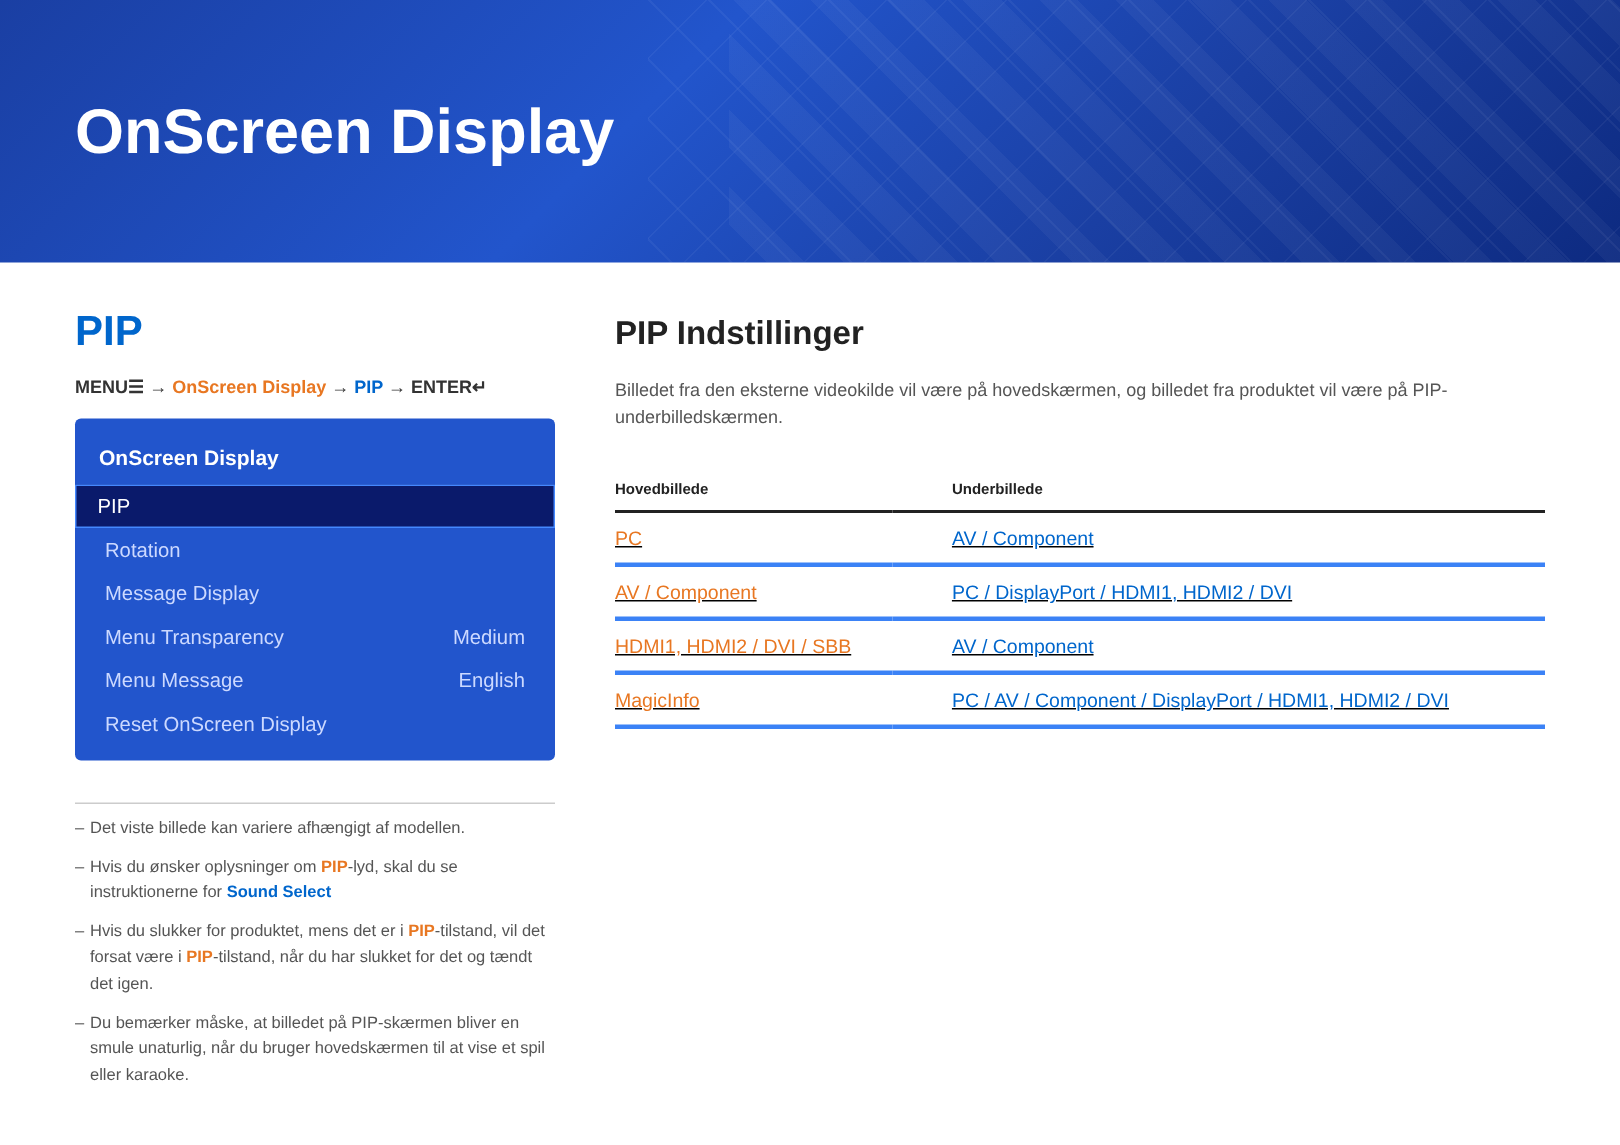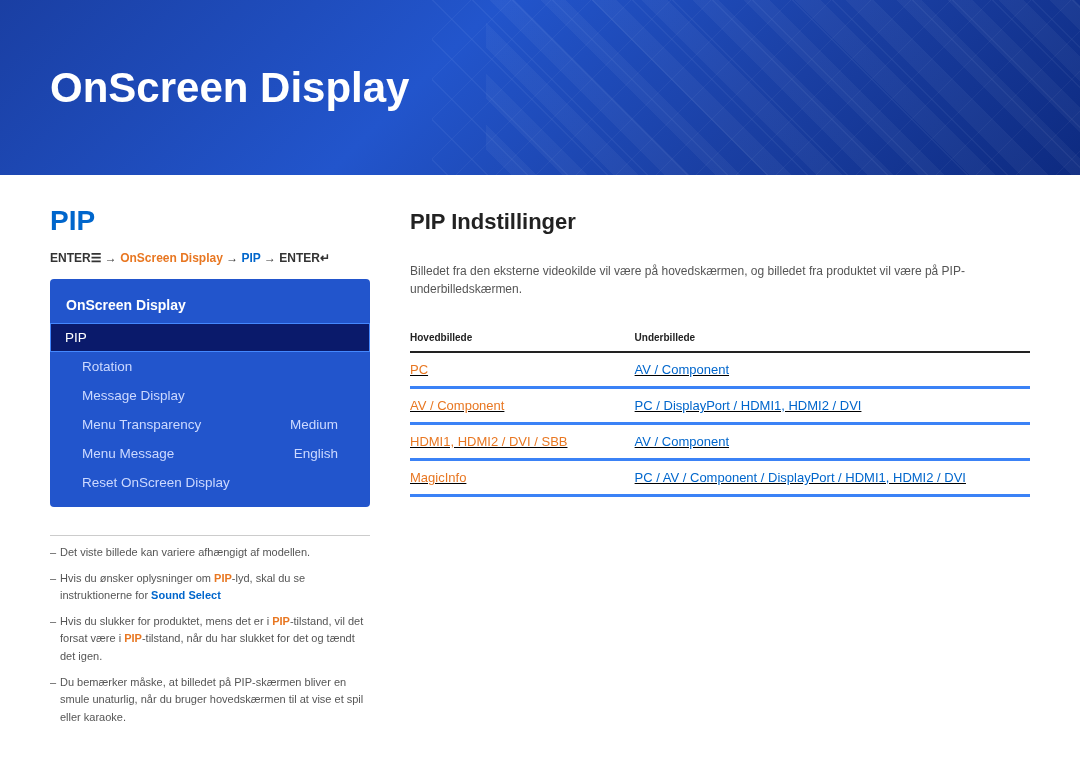--- a/index.html
+++ b/index.html
@@ -89,21 +89,21 @@
       border-radius: 4px;
       padding: 10px 0;
     }
     .onscreen-menu-title {
       color: #fff;
       font-size: 14px;
       font-weight: 600;
       padding: 8px 16px 10px 16px;
     }
     .menu-item {
-      padding: 7px 32px;
+      padding: 7px 20px;
       font-size: 13.5px;
       color: #ccd9ff;
       display: flex;
       justify-content: space-between;
       align-items: center;
     }
     .menu-item.active {
       background: #0a1a6b;
       border: 1.5px solid #4488ff;
       color: #fff;
@@ -138,21 +138,21 @@
     
     .right-panel {
       flex: 1;
       padding-top: 4px;
     }
 
     .pip-indstillinger-title {
       font-size: 22px;
       font-weight: 700;
       color: #222;
-      margin-bottom: 27px;
+      margin-bottom: 16px;
     }
 
     .pip-description {
       font-size: 12px;
       color: #555;
       margin-bottom: 28px;
       line-height: 1.5;
     }
 
     .pip-table {
@@ -197,21 +197,21 @@
   <div class="header-diamonds"></div>
   <h1 class="header-title">OnScreen Display</h1>
 </div>
 
 <div class="content">
 
   <div class="left-panel">
     <div class="pip-title">PIP</div>
 
     <div class="menu-path">
-      <span>ENTER</span><span>☰</span>
+      <span>MENU</span><span>☰</span>
       <span> → </span><span class="orange">OnScreen Display</span>
       <span> → </span><span class="blue">PIP</span>
       <span> → </span><span>ENTER↵</span>
     </div>
 
     <div class="onscreen-menu">
       <div class="onscreen-menu-title">OnScreen Display</div>
 
       <div class="menu-item active">
         <span>PIP</span>

